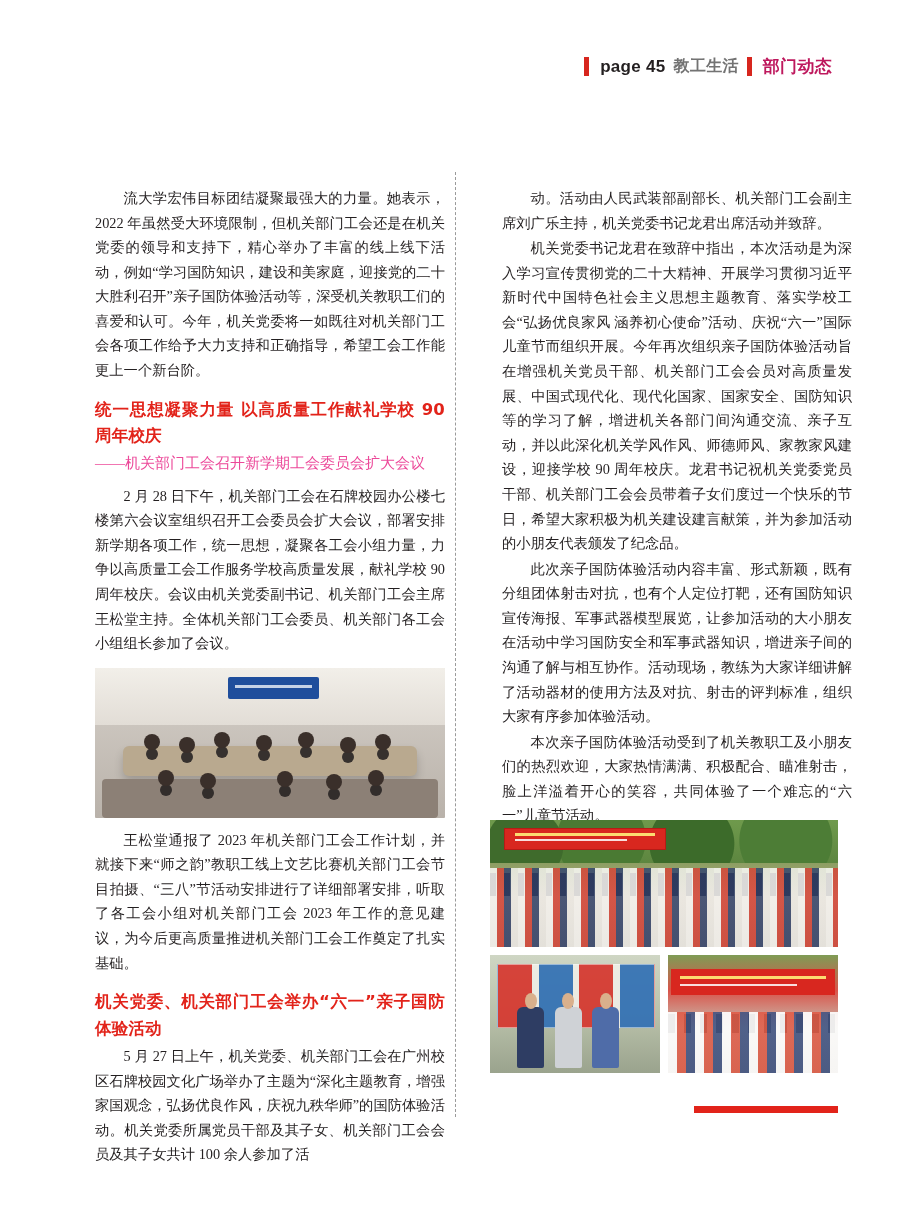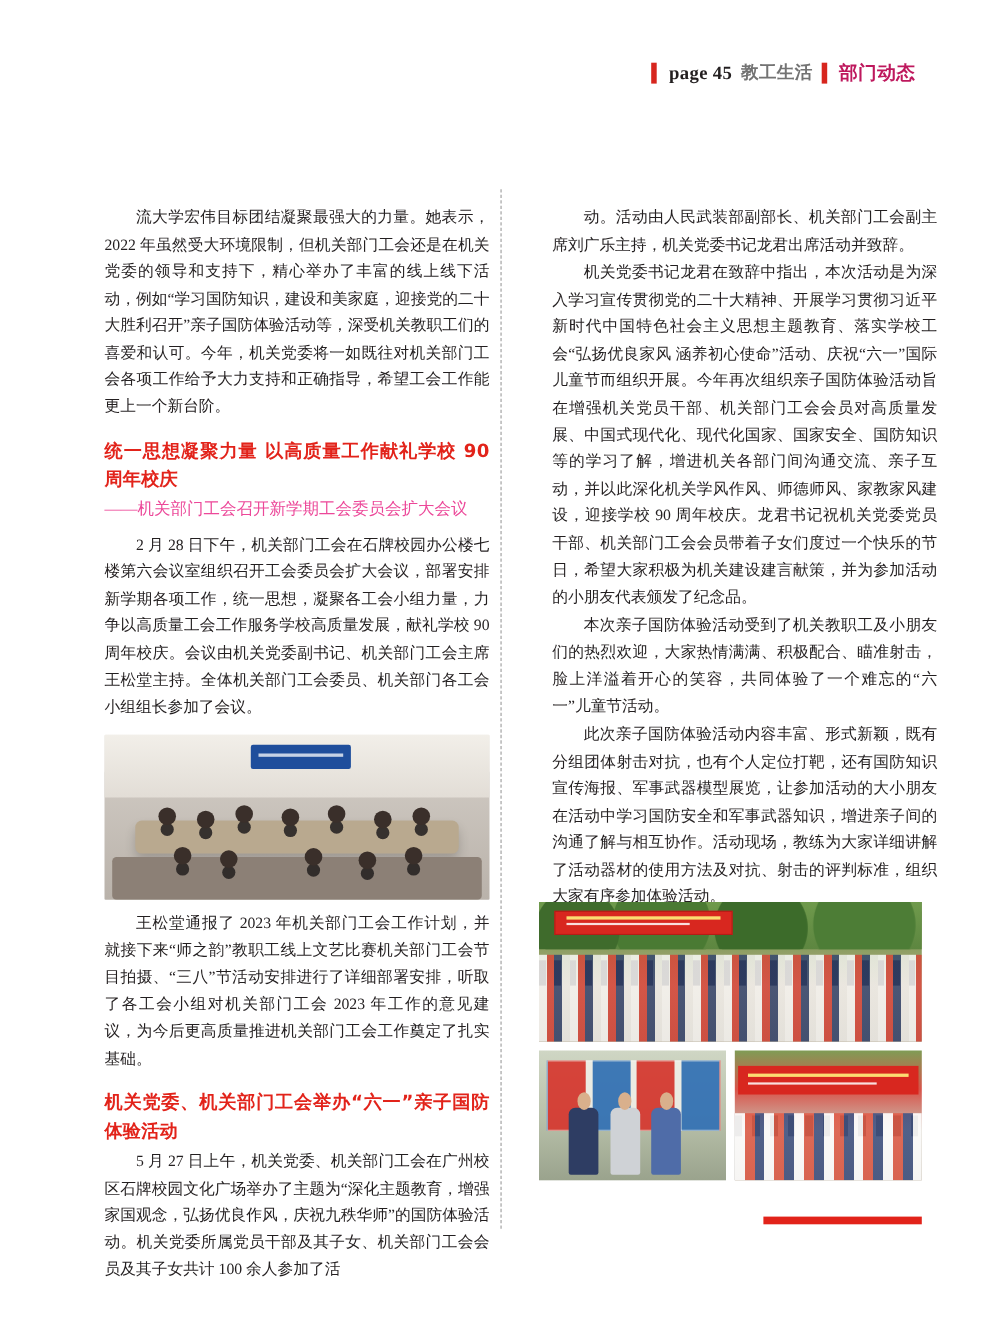--- a/index.html
+++ b/index.html
@@ -33,21 +33,21 @@
     letter-spacing: 0.3px;
   }
   .header .bar {
     display: inline-block;
     width: 5px;
     height: 19px;
     background: #d7261e;
     margin-right: 3px;
   }
   .header .page-num {
-    font-family: Liberation Serif, serif;
+    font-family: Liberation Sans, sans-serif;
     font-weight: bold;
     color: #231f20;
     font-size: 17px;
   }
   .header .sec1 {
     font-family: "DejaVu Sans", sans-serif;
     font-weight: bold;
     font-size: 16px;
     color: #737373;
   }
@@ -316,22 +316,22 @@
     <p>王松堂通报了 2023 年机关部门工会工作计划，并就接下来“师之韵”教职工线上文艺比赛机关部门工会节目拍摄、“三八”节活动安排进行了详细部署安排，听取了各工会小组对机关部门工会 2023 年工作的意见建议，为今后更高质量推进机关部门工会工作奠定了扎实基础。</p>
 
     <p class="heading-red">机关党委、机关部门工会举办“六一”亲子国防体验活动</p>
 
     <p>5 月 27 日上午，机关党委、机关部门工会在广州校区石牌校园文化广场举办了主题为“深化主题教育，增强家国观念，弘扬优良作风，庆祝九秩华师”的国防体验活动。机关党委所属党员干部及其子女、机关部门工会会员及其子女共计 100 余人参加了活</p>
   </div>
 
   <div class="col col-right">
     <p>动。活动由人民武装部副部长、机关部门工会副主席刘广乐主持，机关党委书记龙君出席活动并致辞。</p>
     <p>机关党委书记龙君在致辞中指出，本次活动是为深入学习宣传贯彻党的二十大精神、开展学习贯彻习近平新时代中国特色社会主义思想主题教育、落实学校工会“弘扬优良家风  涵养初心使命”活动、庆祝“六一”国际儿童节而组织开展。今年再次组织亲子国防体验活动旨在增强机关党员干部、机关部门工会会员对高质量发展、中国式现代化、现代化国家、国家安全、国防知识等的学习了解，增进机关各部门间沟通交流、亲子互动，并以此深化机关学风作风、师德师风、家教家风建设，迎接学校 90 周年校庆。龙君书记祝机关党委党员干部、机关部门工会会员带着子女们度过一个快乐的节日，希望大家积极为机关建设建言献策，并为参加活动的小朋友代表颁发了纪念品。</p>
+    <p>此次亲子国防体验活动内容丰富、形式新颖，既有分组团体射击对抗，也有个人定位打靶，还有国防知识宣传海报、军事武器模型展览，让参加活动的大小朋友在活动中学习国防安全和军事武器知识，增进亲子间的沟通了解与相互协作。活动现场，教练为大家详细讲解了活动器材的使用方法及对抗、射击的评判标准，组织大家有序参加体验活动。</p>
     <p>本次亲子国防体验活动受到了机关教职工及小朋友们的热烈欢迎，大家热情满满、积极配合、瞄准射击，脸上洋溢着开心的笑容，共同体验了一个难忘的“六一”儿童节活动。</p>
-    <p>此次亲子国防体验活动内容丰富、形式新颖，既有分组团体射击对抗，也有个人定位打靶，还有国防知识宣传海报、军事武器模型展览，让参加活动的大小朋友在活动中学习国防安全和军事武器知识，增进亲子间的沟通了解与相互协作。活动现场，教练为大家详细讲解了活动器材的使用方法及对抗、射击的评判标准，组织大家有序参加体验活动。</p>
   </div>
 
   <div class="photo photo-r1 crowd">
     <div class="trees"></div>
     <div class="redbanner"></div>
     <div class="heads"></div>
     <div class="people"></div>
   </div>
 
   <div class="photo photo-r2 exhibit">

